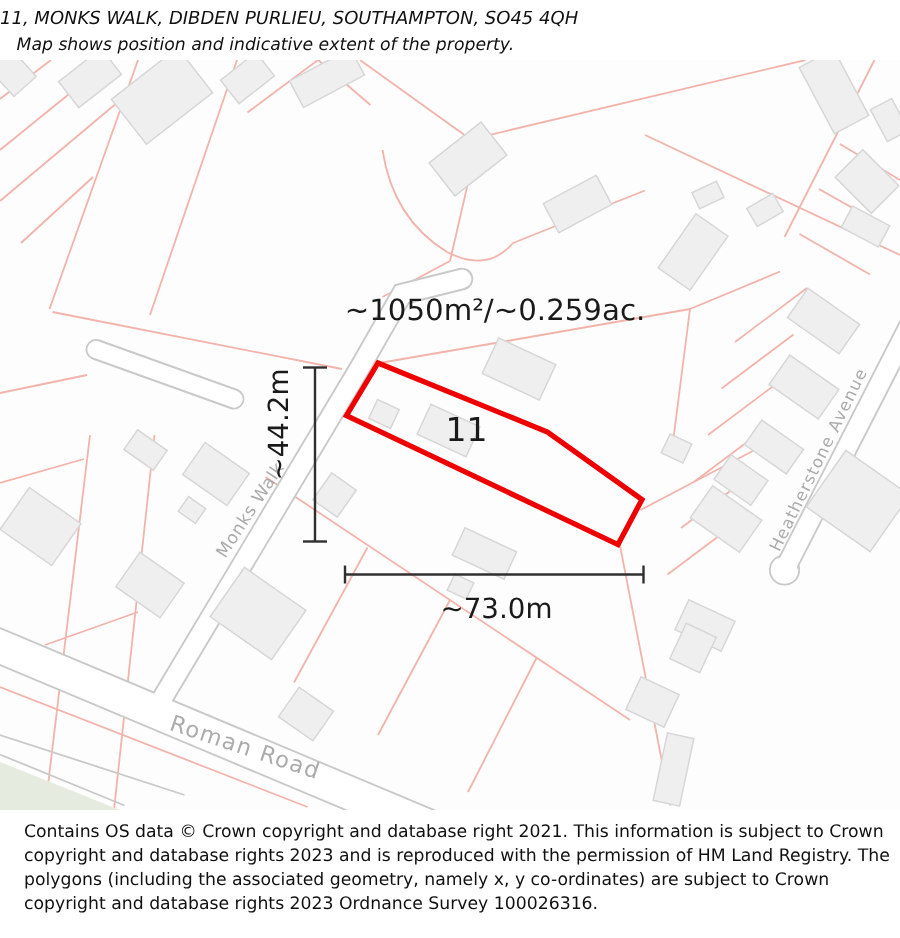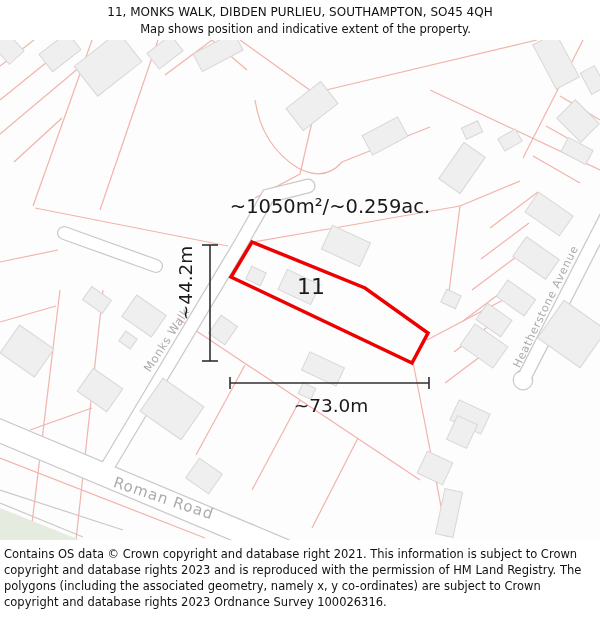--- a/index.html
+++ b/index.html
@@ -13,26 +13,26 @@
     --c-plot-outline:#ee0000;
     --c-dimension:#2f2f2f;
     --c-map-text:#1a1a1a;
     --c-street-label:#ababab;
     --c-green-fill:#e5ecdf;
     --c-doc-text:#111111;
   }
   html,body{margin:0;padding:0;background:var(--c-page-bg);}
   .page{width:600px;height:625px;overflow:hidden;background:var(--c-page-bg);
         font-family:"DejaVu Sans","Liberation Sans",sans-serif;color:var(--c-doc-text);}
-  .header{height:40px;text-align:center;padding-top:4px;box-sizing:border-box;}
+  .header{height:40px;padding-top:4px;box-sizing:border-box;font-style:italic;}
   .header .title{font-size:12px;line-height:17px;white-space:nowrap;}
   .header .subtitle{font-size:11.5px;line-height:16px;white-space:nowrap;margin-left:11px;}
   .map-wrap{width:600px;height:500px;position:relative;background:var(--c-map-bg);}
   .map-wrap svg{display:block;}
-  .footer{padding:6px 5px 0 4px;font-size:11.5px;line-height:16px;text-align:left;}
+  .footer{padding:6px 5px 0 16px;font-size:11.5px;line-height:16px;text-align:left;}
 
   .pink{stroke:var(--c-parcel-line);stroke-width:1.2;fill:none;}
   .pinkc{stroke:var(--c-parcel-line);stroke-width:1.2;fill:none;}
   .bldg{fill:var(--c-building-fill);stroke:var(--c-building-stroke);stroke-width:1;}
   .casing{stroke:var(--c-road-casing);fill:none;}
   .roadfill{stroke:var(--c-road-fill);fill:none;}
   .bulb{fill:var(--c-road-fill);stroke:var(--c-road-casing);stroke-width:1.2;}
   .bulbfill{fill:var(--c-road-fill);}
   .green{fill:var(--c-green-fill);}
   .plot{fill:none;stroke:var(--c-plot-outline);stroke-width:3.5;stroke-linejoin:miter;}

